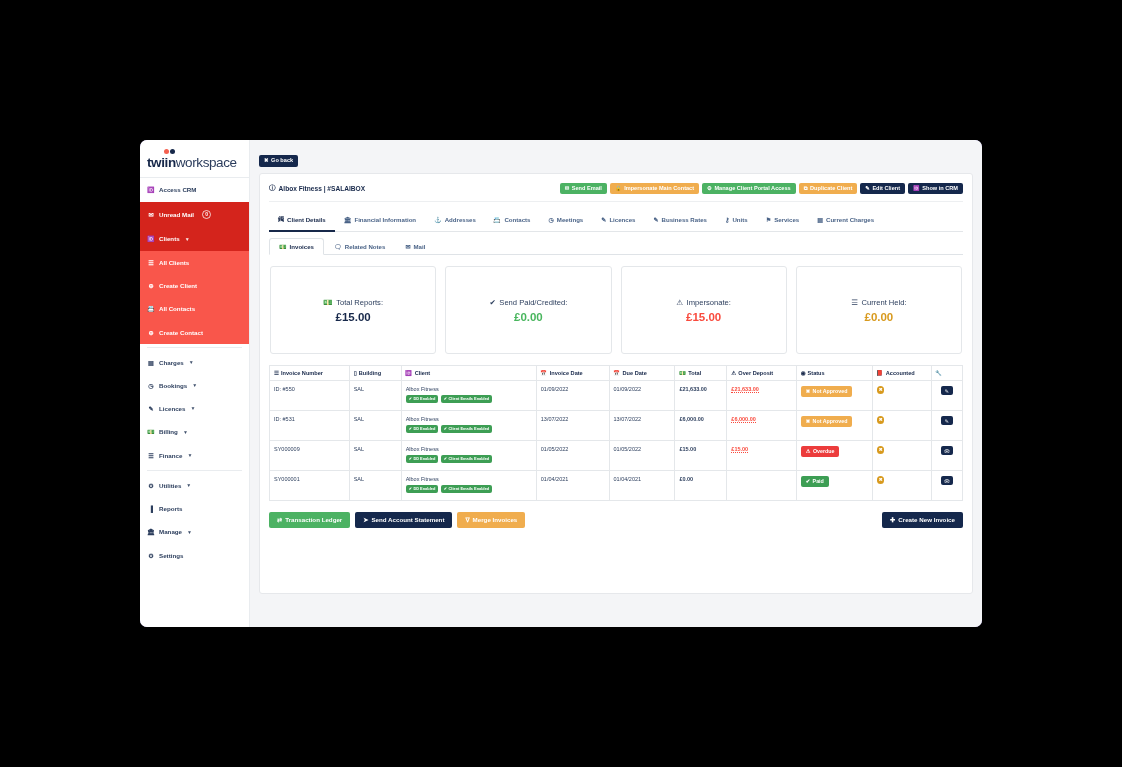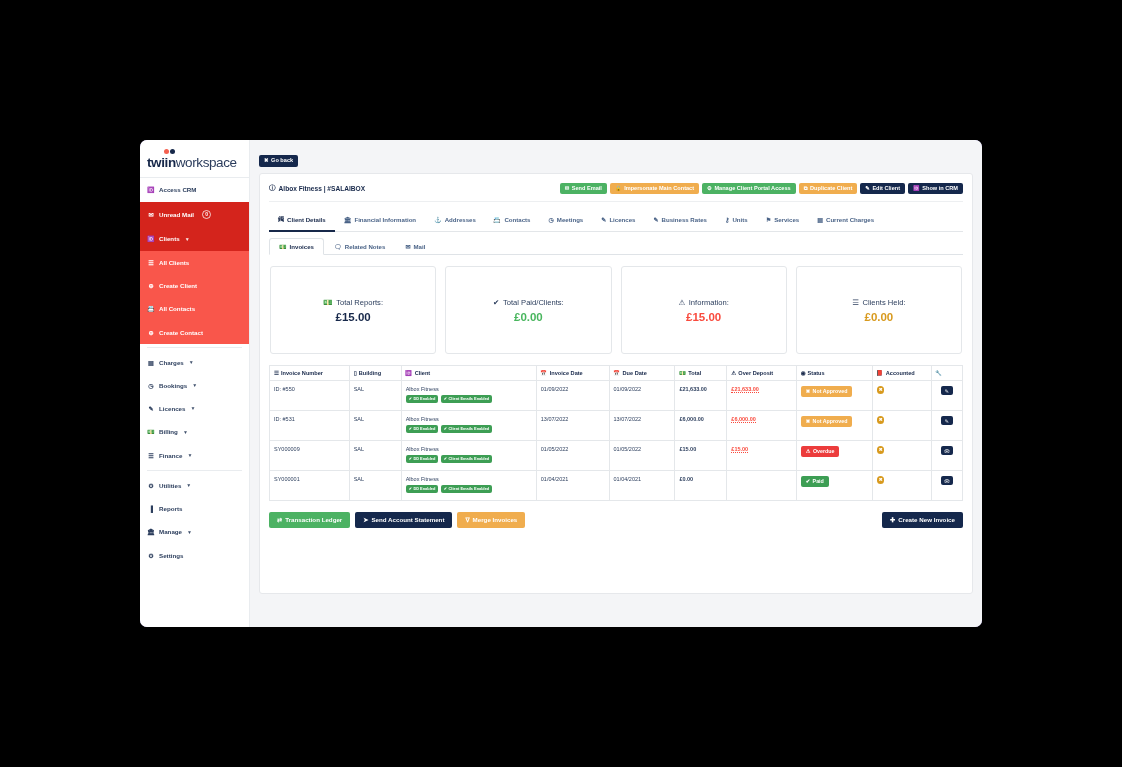--- a/index.html
+++ b/index.html
@@ -451,35 +451,35 @@
           <div class="card">
             <div class="card-label">
               <span>💵</span>
               <span>Total Reports:</span>
             </div>
             <div class="card-value v-navy">£15.00</div>
           </div>
           <div class="card">
             <div class="card-label">
               <span>✔</span>
-              <span>Total Paid/Clients:</span>
+              <span>Send Paid/Credited:</span>
             </div>
             <div class="card-value v-green">£0.00</div>
           </div>
           <div class="card">
             <div class="card-label">
               <span>⚠</span>
-              <span>Information:</span>
+              <span>Impersonate:</span>
             </div>
             <div class="card-value v-red">£15.00</div>
           </div>
           <div class="card">
             <div class="card-label">
               <span>☰</span>
-              <span>Clients Held:</span>
+              <span>Current Held:</span>
             </div>
             <div class="card-value v-amber">£0.00</div>
           </div>
         </div>
 
       <div class="tbl-wrap">
         <table class="inv">
           <colgroup>
             <col style="width:11.5%">
               <col style="width:7.5%">

